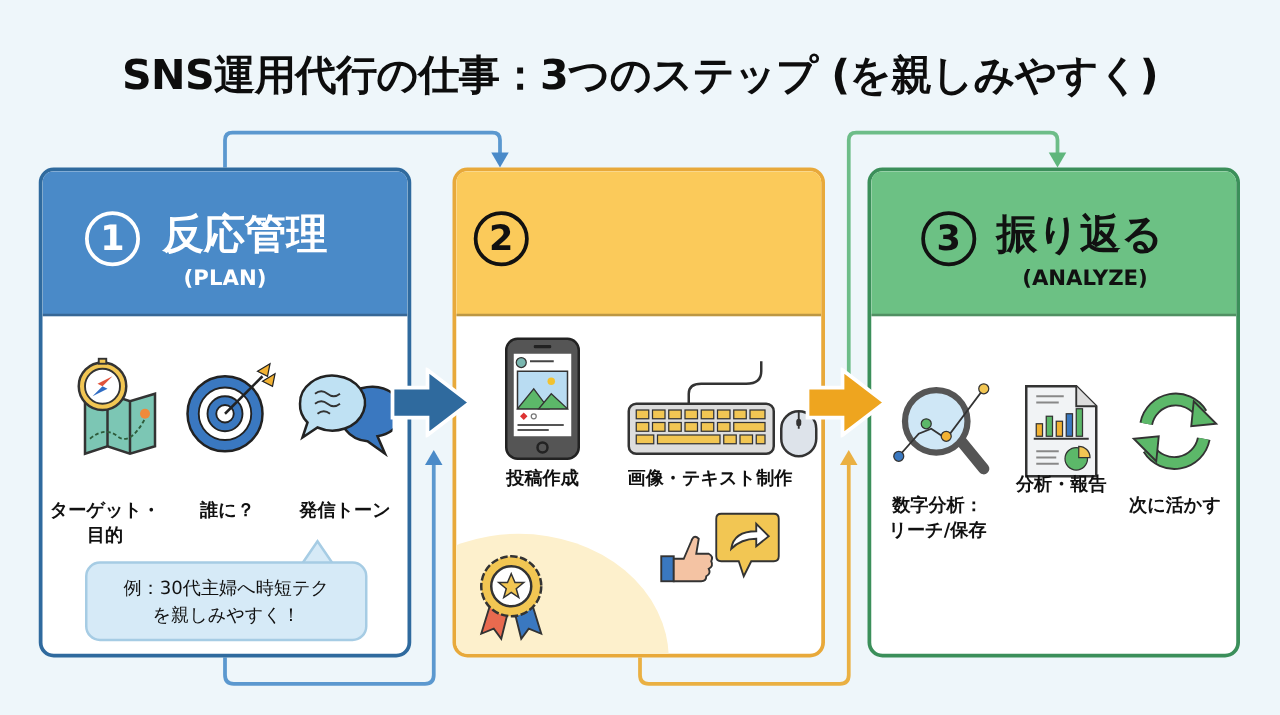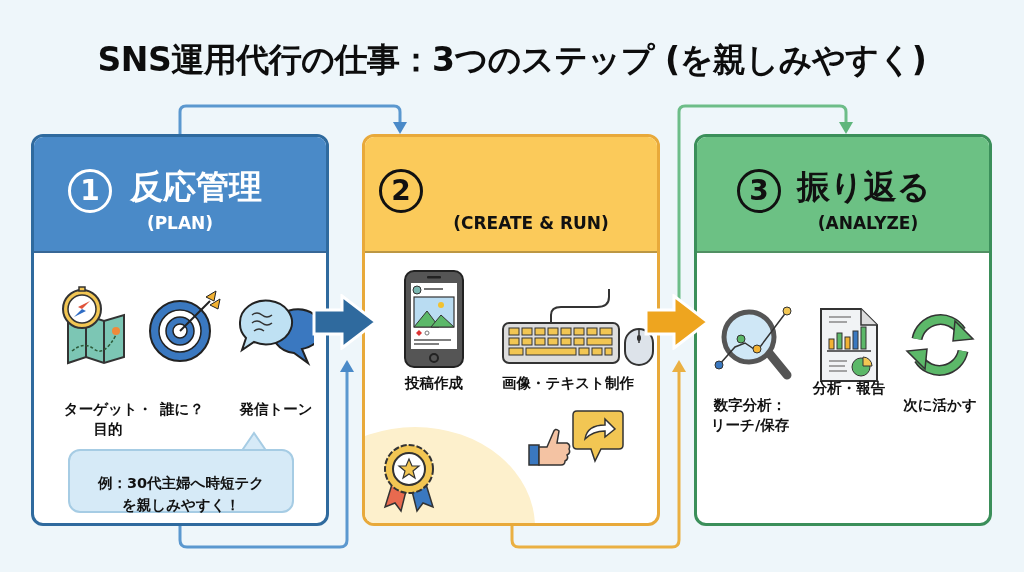--- a/index.html
+++ b/index.html
@@ -44,21 +44,21 @@
   .c1 .head .sub { box-sizing:border-box; }
   .c2 .head .sub { padding-left:40px; box-sizing:border-box; }
   .c3 .head .sub { padding-left:50px; box-sizing:border-box; }
 
   .icon { position:absolute; }
   .label { position:absolute; font-size:14.5px; font-weight:bold; text-align:center; line-height:20px; white-space:nowrap; }
 
   .bubble {
     position:absolute; left:34px; top:312px; width:226px; height:64px;
     background:#d6eaf7; border:2px solid #a6cce4; border-radius:12px; box-sizing:border-box;
-    font-size:14.5px; font-weight:bold; text-align:center; line-height:22px; padding-top:21px;
+    font-size:14.5px; font-weight:normal; text-align:center; line-height:22px; padding-top:9px;
   }
   .bubble-tail { position:absolute; left:205px; top:294px; }
 
   .glow {
     position:absolute; left:-70px; top:290px; width:240px; height:200px; border-radius:50%;
     background:#fdf0cc;
   }
   .big-arrow { position:absolute; }
 </style>
 </head>
@@ -90,21 +90,21 @@
     <path d="M14 36 L32 30 L50 36 L70 30 V72 L50 78 L32 72 L14 78 Z" fill="#7cc6b4" stroke="#333" stroke-width="2"></path>
     <path d="M32 30 V72 M50 36 V78" stroke="#333" stroke-width="2"></path>
     <path d="M18 66 Q30 56 40 64 T62 50" stroke="#2d5b3a" stroke-width="1.5" fill="none" stroke-dasharray="3 2"></path>
     <circle cx="62" cy="46" r="4" fill="#ef8a3a"></circle>
     <circle cx="28" cy="24" r="19" fill="#f2c653" stroke="#333" stroke-width="2"></circle>
     <circle cx="28" cy="24" r="14" fill="#fff" stroke="#333" stroke-width="1.5"></circle>
     <polygon points="36,16 28,24 24,22" fill="#e0533b"></polygon>
     <polygon points="20,32 28,24 32,26" fill="#2f6cc4"></polygon>
     <rect x="25" y="2" width="6" height="4" fill="#f2c653" stroke="#333" stroke-width="1.5"></rect>
   </svg>
-  <div class="label" style="left:24px;top:262px;width:100px">
+  <div class="label" style="left:0;top:262px;width:100px">
     <div>ターゲット・</div>
     <div>目的</div>
   </div>
 
   <svg class="icon" style="left:110px;top:152px" width="80" height="78" viewBox="0 0 80 78">
     <circle cx="36" cy="42" r="30" fill="#3a78c0" stroke="#222" stroke-width="2"></circle>
     <circle cx="36" cy="42" r="21" fill="#fff" stroke="#222" stroke-width="1.5"></circle>
     <circle cx="36" cy="42" r="14" fill="#3a78c0" stroke="#222" stroke-width="1.5"></circle>
     <circle cx="36" cy="42" r="7" fill="#fff" stroke="#222" stroke-width="1.5"></circle>
     <line x1="36" y1="42" x2="66" y2="12" stroke="#222" stroke-width="2"></line>
@@ -131,21 +131,20 @@
   <div class="bubble">
     <div>例：30代主婦へ時短テク</div>
     <div>を親しみやすく！</div>
   </div>
 </div>
 
 <div class="card c2">
   <div class="glow"></div>
   <div class="head">
     <div class="num">2</div>
-    <div class="sub">(CREATE &amp; RUN)</div>
   </div>
 
   <svg class="icon" style="left:38px;top:132px" width="62" height="100" viewBox="0 0 62 100">
     <rect x="2" y="2" width="58" height="96" rx="9" fill="#555" stroke="#222" stroke-width="2"></rect>
     <rect x="8" y="14" width="46" height="66" fill="#fff"></rect>
     <rect x="24" y="7" width="14" height="2.5" rx="1" fill="#222"></rect>
     <circle cx="31" cy="89" r="4" fill="none" stroke="#222" stroke-width="2"></circle>
     <circle cx="14" cy="21" r="4" fill="#7ab7b0" stroke="#333"></circle>
     <line x1="21" y1="20" x2="40" y2="20" stroke="#444" stroke-width="1.5"></line>
     <rect x="11" y="28" width="40" height="30" fill="#b9dcf2" stroke="#333" stroke-width="1.2"></rect>

